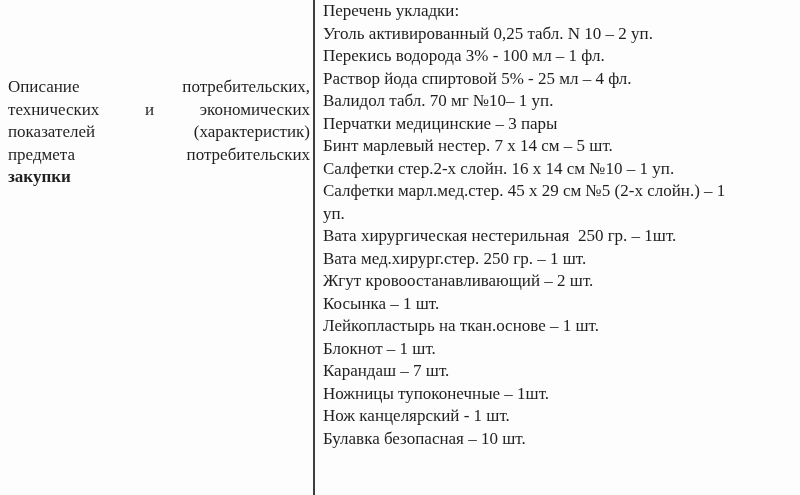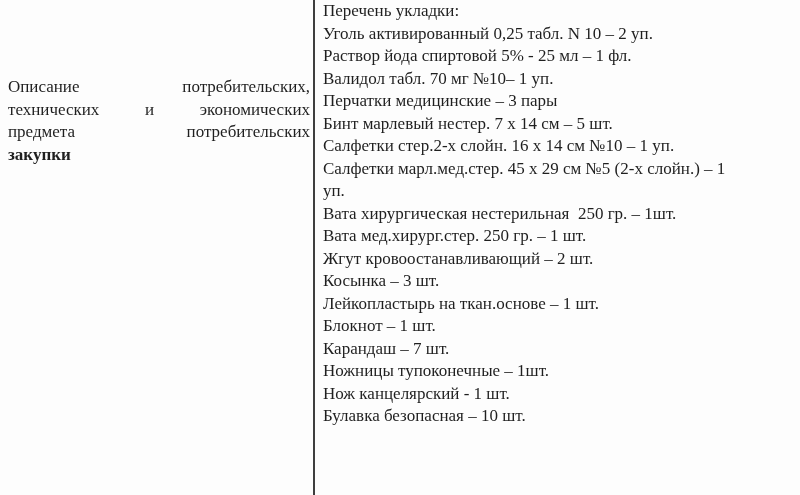--- a/index.html
+++ b/index.html
@@ -49,38 +49,40 @@
 </style>
 </head>
 <body>
 
 <div class="page">
   <div class="table-row">
 
     <div class="cell-left">
       <div class="jline">Описание потребительских,</div>
       <div class="jline">технических и экономических</div>
+      <div class="jline">показателей (характеристик)</div>
       <div class="jline">предмета потребительских</div>
       <div class="jline last">закупки</div>
     </div>
 
     <div class="cell-right">
       <div class="line">Перечень укладки:</div>
       <div class="line">Уголь активированный 0,25 табл. N 10 – 2 уп.</div>
-      <div class="line">Раствор йода спиртовой 5% - 25 мл – 1 фл.</div>
+      <div class="line">Перекись водорода 3% - 100 мл – 1 фл.</div>
+      <div class="line">Раствор йода спиртовой 5% - 25 мл – 4 фл.</div>
       <div class="line">Валидол табл. 70 мг №10– 1 уп.</div>
       <div class="line">Перчатки медицинские – 3 пары</div>
       <div class="line">Бинт марлевый нестер. 7 х 14 см – 5 шт.</div>
       <div class="line">Салфетки стер.2-х слойн. 16 х 14 см №10 – 1 уп.</div>
       <div class="line">Салфетки марл.мед.стер. 45 х 29 см №5 (2-х слойн.) – 1</div>
       <div class="line">уп.</div>
       <div class="line">Вата хирургическая нестерильная  250 гр. – 1шт.</div>
       <div class="line">Вата мед.хирург.стер. 250 гр. – 1 шт.</div>
       <div class="line">Жгут кровоостанавливающий – 2 шт.</div>
-      <div class="line">Косынка – 3 шт.</div>
+      <div class="line">Косынка – 1 шт.</div>
       <div class="line">Лейкопластырь на ткан.основе – 1 шт.</div>
       <div class="line">Блокнот – 1 шт.</div>
       <div class="line">Карандаш – 7 шт.</div>
       <div class="line">Ножницы тупоконечные – 1шт.</div>
       <div class="line">Нож канцелярский - 1 шт.</div>
       <div class="line">Булавка безопасная – 10 шт.</div>
     </div>
 
   </div>
 </div>

